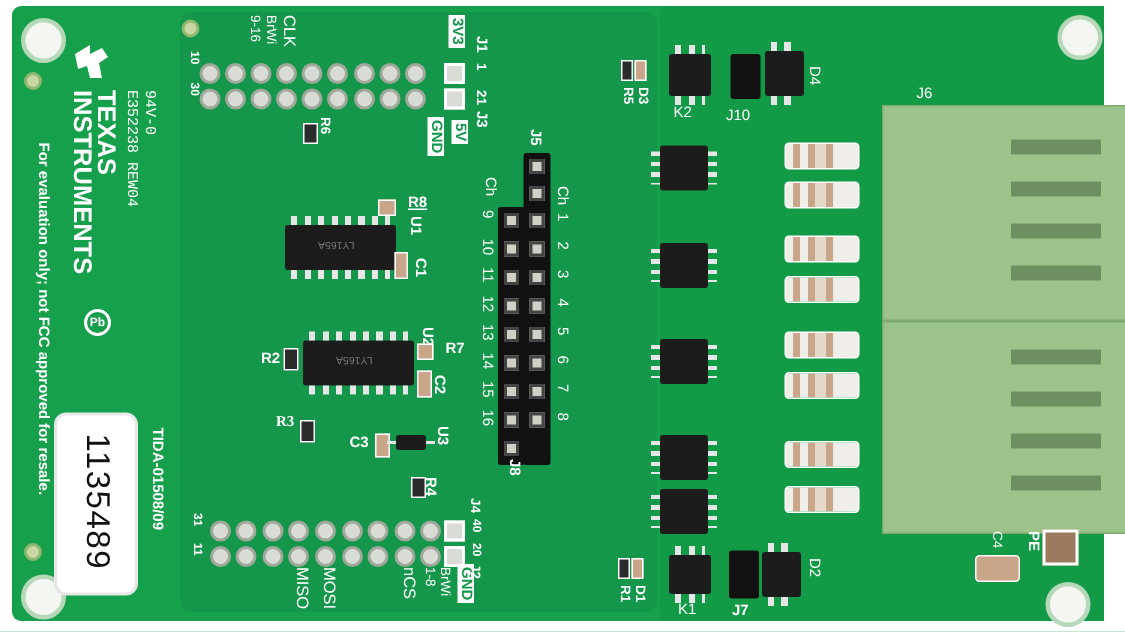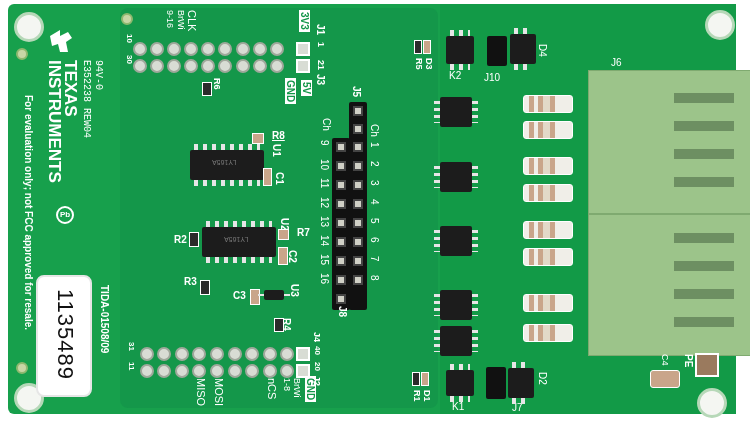--- a/index.html
+++ b/index.html
@@ -112,21 +112,21 @@
 <div class="silk rot90" style="left:285px;top:172px;font-size:10px;">C1</div>
 <div class="cap" style="left:278px;top:247px;width:8px;height:16px;"></div>
 <div class="silk rot90" style="left:298px;top:250px;font-size:10px;">C2</div>
 <div class="smd" style="left:252px;top:133px;width:10px;height:9px;background:#c9a58a;"></div>
 <div class="silk" style="left:272px;top:130px;font-size:10px;text-decoration:underline;">R8</div>
 <div class="smd" style="left:278px;top:229px;width:9px;height:9px;background:#c9a58a;"></div>
 <div class="silk" style="left:297px;top:227px;font-size:10px;">R7</div>
 <div class="smd" style="left:189px;top:232px;width:8px;height:13px;"></div>
 <div class="silk" style="left:174px;top:234px;font-size:10px;">R2</div>
 <div class="smd" style="left:200px;top:280px;width:8px;height:13px;"></div>
-<div class="silk" style="left:184px;top:276px;font-size:10px;">R3</div>
+<div class="silk" style="left:184px;top:276px;font-size:10px;font-family:Liberation Serif, serif;">R3</div>
 <div class="cap" style="left:250px;top:289px;width:8px;height:14px;"></div>
 <div class="silk" style="left:233px;top:290px;font-size:10px;">C3</div>
 <div class="icside" style="left:264px;top:290px;width:20px;height:10px;"></div>
 <div class="silk rot90" style="left:300px;top:284px;font-size:10px;">U3</div>
 <div class="smd" style="left:274px;top:318px;width:8px;height:12px;"></div>
 <div class="silk rot90" style="left:292px;top:318px;font-size:10px;">R4</div>
 
 <div>
   <div class="pad" style="left:140px;top:347px"></div>
     <div class="pad" style="left:157px;top:347px"></div>
@@ -231,21 +231,21 @@
 <div class="res" style="left:523px;top:294px"></div>
 <div class="res" style="left:523px;top:324px"></div>
 
 <div class="smd" style="left:412px;top:372px;width:6px;height:12px;"></div>
 <div class="smd" style="left:421px;top:372px;width:6px;height:12px;background:#c9a58a;"></div>
 <div class="silk rot90" style="left:422px;top:390px;font-size:9px;">R1</div>
 <div class="silk rot90" style="left:432px;top:390px;font-size:9px;">D1</div>
 <div class="ic" style="left:446px;top:370px;width:28px;height:26px;"></div>
 <div class="silk" style="left:452px;top:401px;font-size:10px;font-weight:normal;">K1</div>
 <div class="header" style="left:486px;top:367px;width:20px;height:32px;"></div>
-<div class="silk" style="left:512px;top:402px;font-size:10px;font-weight:normal;">J7</div>
+<div class="silk" style="left:488px;top:402px;font-size:10px;font-weight:bold;">J7</div>
 <div class="ic" style="left:508px;top:368px;width:26px;height:30px;"></div>
 <div class="silk rot90" style="left:548px;top:372px;font-size:10px;font-weight:normal;">D2</div>
 
 <div class="silk" style="left:611px;top:57px;font-size:10px;font-weight:normal;">J6</div>
 <div class="terminal" style="left:588px;top:70px;width:162px;height:142px;">
   <div class="tslot" style="left:85px;top:22px;width:60px;"></div>
   <div class="tslot" style="left:85px;top:50px;width:60px;"></div>
   <div class="tslot" style="left:85px;top:78px;width:60px;"></div>
   <div class="tslot" style="left:85px;top:106px;width:60px;"></div>
 </div>

